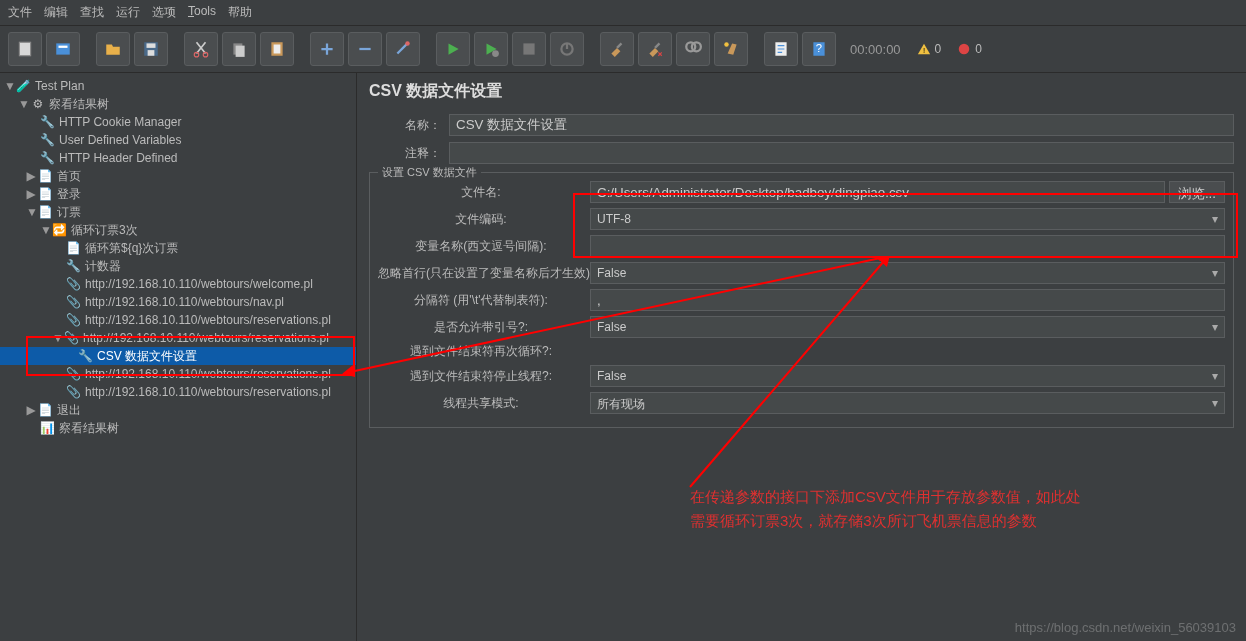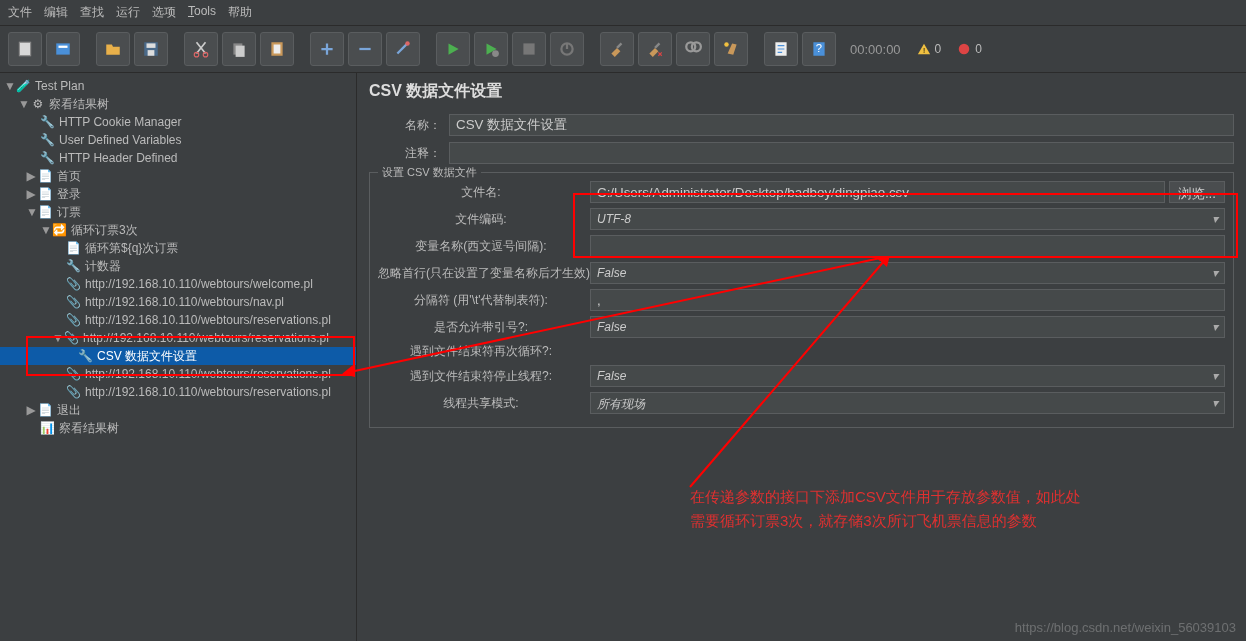--- a/index.html
+++ b/index.html
@@ -23,21 +23,21 @@
 .content { flex: 1; background: #3c3f41; padding: 8px 12px; position: relative; }
 .panel-title { font-size: 16px; font-weight: bold; color: #ddd; margin-bottom: 12px; }
 .form-row { display: flex; align-items: center; margin-bottom: 6px; margin-left: 32px; }
 .form-label { width: 48px; text-align: right; padding-right: 8px; }
 .form-input { flex: 1; background: #45494a; border: 1px solid #5a5d5f; padding: 3px 6px; color: #ccc; height: 22px; }
 .fieldset { border: 1px solid #5a5d5f; padding: 8px; margin-top: 8px; position: relative; }
 .fieldset-legend { position: absolute; top: -8px; left: 8px; background: #3c3f41; padding: 0 4px; font-size: 11px; }
 .fs-row { display: flex; align-items: center; margin-bottom: 5px; }
 .fs-label { width: 212px; text-align: center; padding-right: 6px; white-space: nowrap; }
 .fs-input { flex: 1; background: #45494a; border: 1px solid #5a5d5f; padding: 3px 6px; color: #ccc; height: 22px; }
-.fs-select { position: relative; font-style: italic; }
+.fs-select { position: relative; }
 .fs-select::after { content: "▾"; position: absolute; right: 6px; top: 3px; color: #aaa; }
 .browse-btn { background: #4a4d4f; border: 1px solid #5a5d5f; padding: 3px 8px; margin-left: 4px; color: #ccc; cursor: pointer; height: 22px; }
 .red-box-form { position: absolute; border: 2px solid red; left: 573px; top: 193px; width: 665px; height: 65px; pointer-events: none; }
 .annotation { position: absolute; left: 690px; top: 485px; color: #e03030; font-size: 15px; line-height: 1.6; }
 .arrow-svg { position: absolute; left: 340px; top: 257px; pointer-events: none; }
 .watermark { position: absolute; right: 10px; bottom: 6px; color: rgba(200,200,200,0.35); font-size: 13px; }
 </style>
 </head>
 <body>
 

